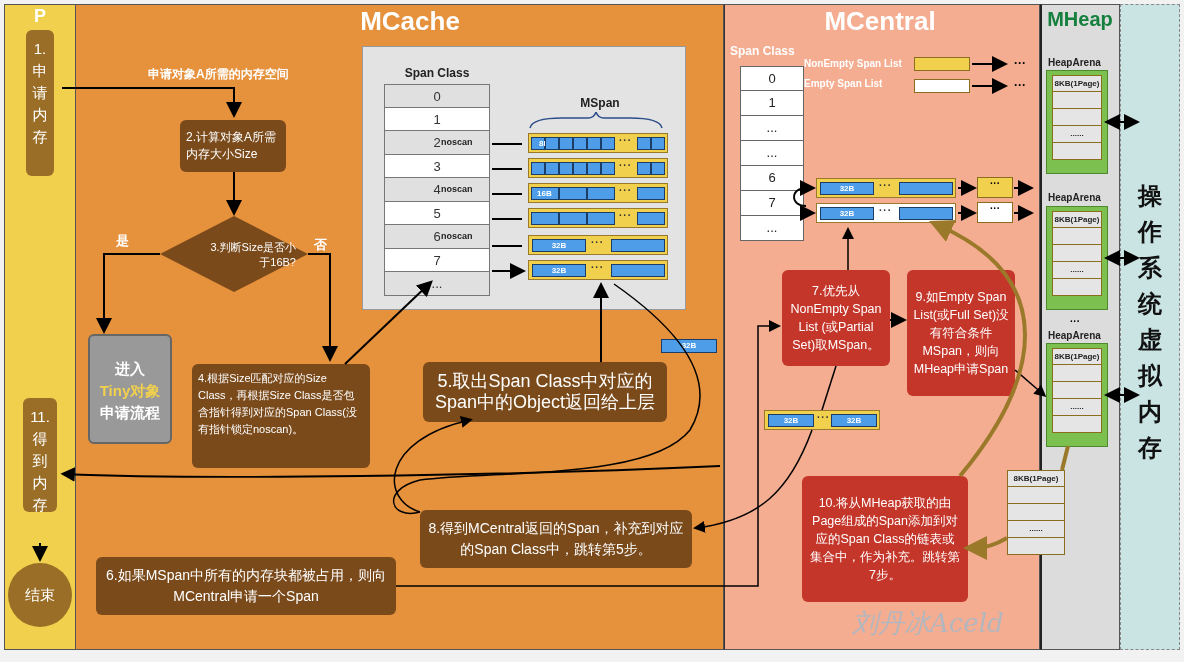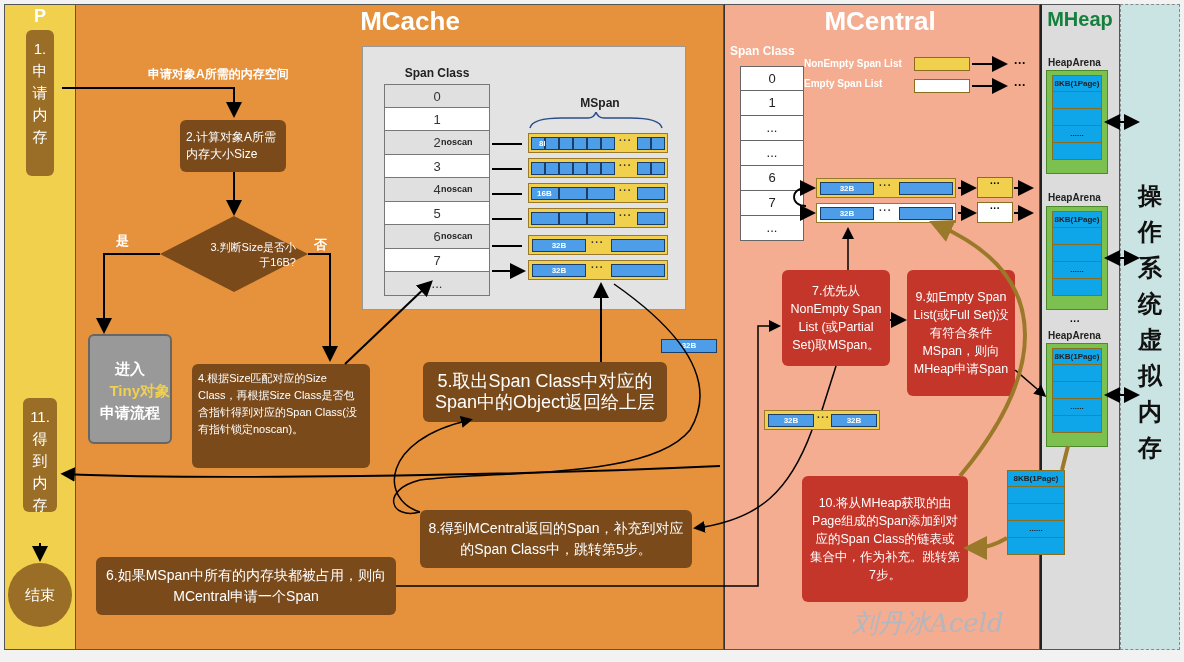--- a/index.html
+++ b/index.html
@@ -21,21 +21,21 @@
   .sc-cell:first-child { border-top: 1px solid #777; }
   .sc-cell.grey { background: #e0e0e0; }
   .sc-cell.white { background: #fff; }
   .noscan { position: absolute; left: 56px; top: 0; font-size: 9px; font-weight: bold; color: #222; }
   .mspan-row { position: absolute; height: 20px; background: #f1d04e; border: 1px solid #9a7a2a; }
   .blk { position: absolute; top: 3px; height: 13px; background: #4d9de8; border: 1px solid #1c3d66; color: #fff; font-size: 8px; font-weight: bold; line-height: 11px; padding-left: 7px; }
   .dots { position: absolute; top: 1px; font-size: 10px; color: #333; font-weight: bold; letter-spacing: 1px; }
   .mc-cell { width: 64px; height: 25px; background: #fff; border: 1px solid #666; border-top: none; font-size: 13px; text-align: center; line-height: 24px; color: #222; }
   .mc-cell:first-child { border-top: 1px solid #666; }
   .arena { position: absolute; width: 62px; background: #7cc04f; border: 1px solid #4d8a2c; padding: 4px 5px; }
-  .page { height: 17px; background: #0ea5e9; border: 1px solid #8a6e1e; border-top: none; font-size: 8px; font-weight: bold; text-align: center; line-height: 16px; color: #222; }
+  .page { height: 17px; background: #e5e5e5; border: 1px solid #8a6e1e; border-top: none; font-size: 8px; font-weight: bold; text-align: center; line-height: 16px; color: #222; }
   .page:first-child { border-top: 1px solid #8a6e1e; }
   .label-w { position: absolute; color: #fff; font-weight: bold; font-size: 11px; }
   .label-d { position: absolute; color: #222; font-weight: bold; font-size: 10px; }
   svg.overlay { position: absolute; left: 0; top: 0; pointer-events: none; }
 </style>
 </head>
 <body>
 
 <div class="region" id="p-col"></div>
 <div class="region" id="mcache"></div>
@@ -69,21 +69,21 @@
 
 <svg class="abs" style="left:160px;top:216px;" width="148" height="76">
   <polygon points="74,0 148,38 74,76 0,38" fill="#7a4a1b"></polygon>
 </svg>
 <div class="label-w" style="left:206px;top:240px;width:90px;text-align:right;font-weight:normal;font-size:11px;line-height:15px;">3.判断Size是否小于16B?</div>
 <div class="label-w" style="left:116px;top:232px;font-size:13px;">是</div>
 <div class="label-w" style="left:314px;top:236px;font-size:13px;">否</div>
 
 <div class="abs" style="left:88px;top:334px;width:84px;height:110px;background:#999;border:2px solid #666;border-radius:6px;text-align:center;font-weight:bold;font-size:15px;padding-top:22px;line-height:22px;">
   <div style="color:#fff;">进入</div>
-  <div style="color:#f1d04e;text-align:right;">Tiny对象</div>
+  <div style="color:#f1d04e;">Tiny对象</div>
   <div style="color:#fff;">申请流程</div>
 </div>
 
 <div class="brown-box" style="left:192px;top:364px;width:178px;height:104px;padding:6px;font-size:11px;line-height:17px;">4.根据Size匹配对应的Size Class，再根据Size Class是否包含指针得到对应的Span Class(没有指针锁定noscan)。</div>
 <div class="brown-box" style="left:423px;top:362px;width:244px;height:60px;padding:9px 8px;font-size:18px;line-height:21px;text-align:center;">5.取出Span Class中对应的Span中的Object返回给上层</div>
 <div class="brown-box" style="left:420px;top:510px;width:272px;height:58px;padding:8px;font-size:14px;line-height:21px;text-align:center;">8.得到MCentral返回的Span，补充到对应的Span Class中，跳转第5步。</div>
 <div class="brown-box" style="left:96px;top:557px;width:300px;height:58px;padding:8px;font-size:14px;line-height:21px;text-align:center;">6.如果MSpan中所有的内存块都被占用，则向MCentral申请一个Span</div>
 
 <div class="grey-panel"></div>
 <div class="abs" style="left:384px;top:66px;width:106px;text-align:center;font-size:12px;font-weight:bold;color:#222;">Span Class</div>

